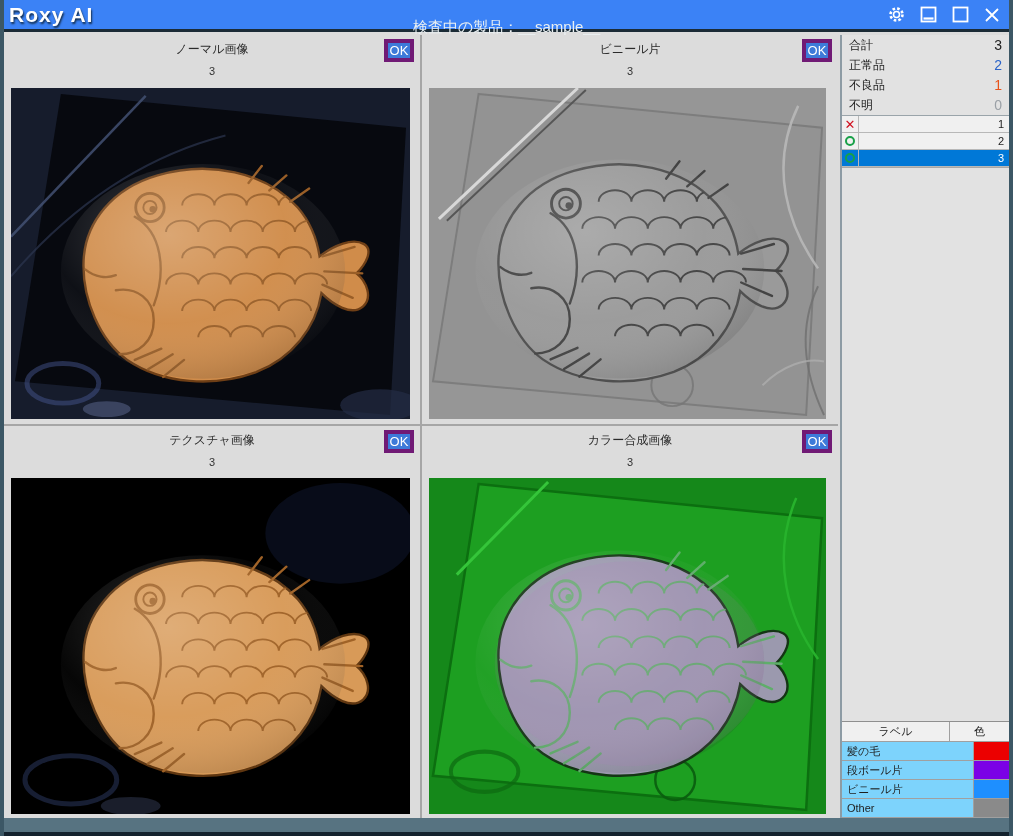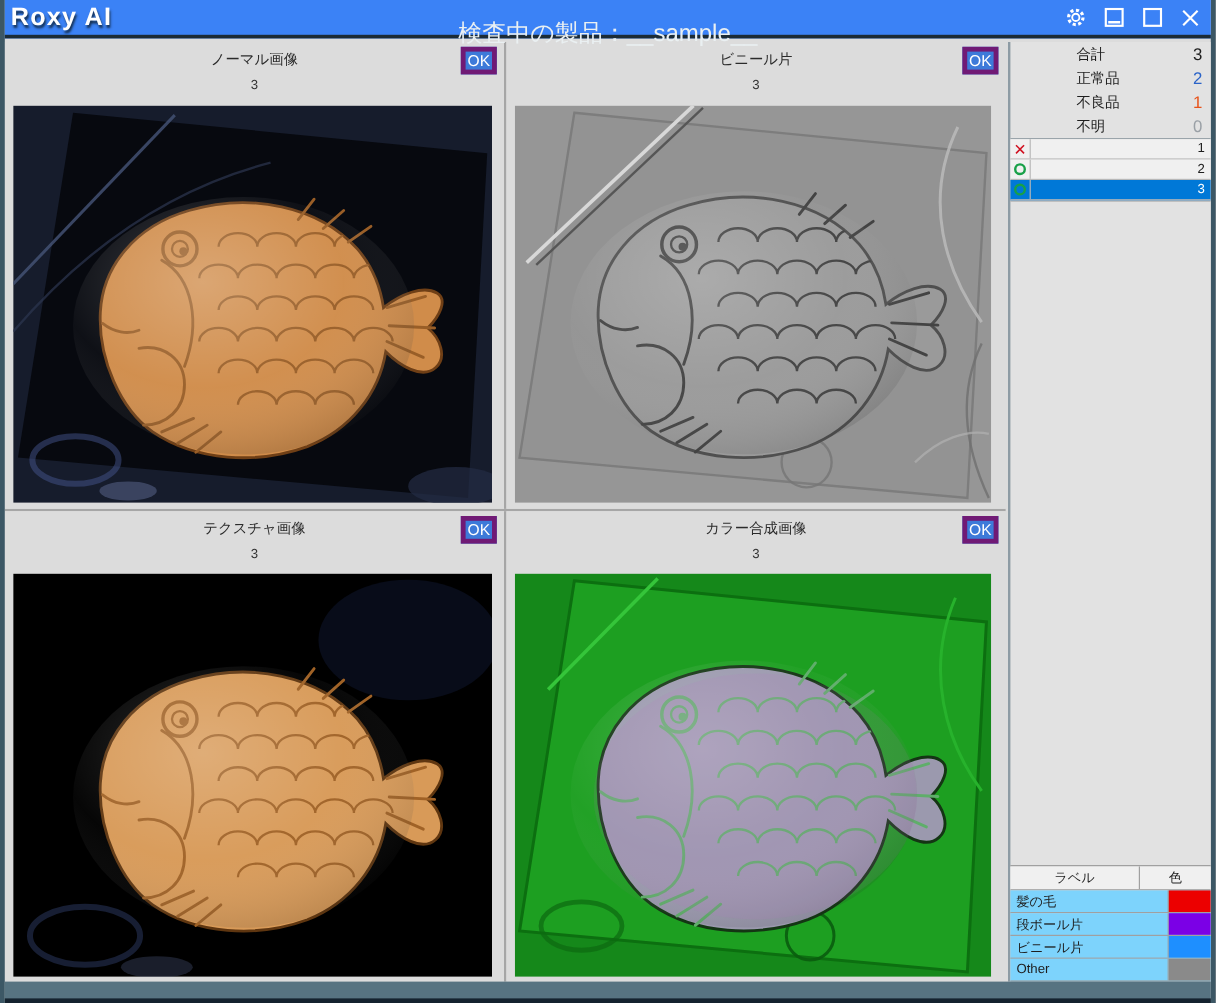--- a/index.html
+++ b/index.html
@@ -4,39 +4,39 @@
 <style>
   html,body{margin:0;padding:0;background:#31454f;}
   *{box-sizing:border-box;font-family:"Liberation Sans","DejaVu Sans",sans-serif;}
   .window{position:relative;width:1013px;height:836px;background:#DCDCDC;overflow:hidden;
     border-left:4px solid #3C5765;border-right:4px solid #3C5765;}
   
   .titlebar{position:absolute;left:-4px;top:0;width:1013px;height:32px;background:#3b82f6;
     border-bottom:3px solid #1B2B36;display:flex;align-items:center;color:#fff;z-index:5;}
   .logo{font-size:21px;font-weight:bold;letter-spacing:1px;padding-left:9px;
     text-shadow:1px 2px 2px rgba(10,25,35,.8);}
-  .win-title{position:absolute;left:0;right:0;text-align:center;font-size:20px;color:#EAF0F2;margin-top:26px;}
+  .win-title{position:absolute;left:0;right:0;text-align:center;font-size:15px;color:#EAF0F2;margin-top:26px;}
   .win-controls{margin-left:auto;display:flex;align-items:center;gap:14px;padding-right:12px;z-index:6;}
   .wc{width:18px;height:18px;display:flex;align-items:center;justify-content:center;cursor:default;}
   
   .main{position:absolute;left:0;top:35px;width:834px;height:783px;display:grid;
     grid-template-columns:416px 2px 416px;grid-template-rows:389px 2px 392px;}
   .vdiv,.hdiv{background:#A6A6A6;}
   .quad{position:relative;background:#DCDCDC;}
   .q-title{position:absolute;top:6px;left:0;right:0;text-align:center;font-size:12px;color:#2B2B2B;}
   .q-ok{position:absolute;top:4px;right:6px;width:30px;height:23px;background:#3D7AD9;color:#fff;
     font-size:13px;display:flex;align-items:center;justify-content:center;border:4px solid #701a75;}
   .q-count{position:absolute;top:30px;left:0;right:0;text-align:center;font-size:11px;color:#333;}
   .q-img{position:absolute;left:7px;display:block;}
   .row-top .q-img{top:53px;}
   .row-bot .q-img{top:52px;}
   
   .sidebar{position:absolute;left:836px;top:35px;width:169px;height:783px;background:#E2E2E2;
     border-left:2px solid #8D9BA4;}
-  .stats{border-bottom:1px solid #9AA4AA;padding-left:48px;}
+  .stats{border-bottom:1px solid #9AA4AA;}
   .stat-row{display:flex;align-items:center;height:20px;padding:0 7px;font-size:12px;color:#1E1E1E;}
   .stat-row .sv{margin-left:auto;font-size:14px;}
   .rlist{border-bottom:1px solid #A8A8A8;}
   .r-row{display:flex;align-items:stretch;height:17px;border-bottom:1px solid #B8B8B8;background:#F0F0F0;font-size:11px;color:#1E1E1E;}
   .r-ico{width:17px;border-right:1px solid #B8B8B8;display:flex;align-items:center;justify-content:center;}
   .r-num{flex:1;display:flex;align-items:center;justify-content:flex-end;padding-right:5px;}
   .r-row.sel{background:#0078D7;color:#fff;}
   .cross{color:#D01020;font-weight:bold;font-size:13px;line-height:1;}
   .ring{width:10px;height:10px;border:2px solid #18A048;border-radius:50%;}
   

